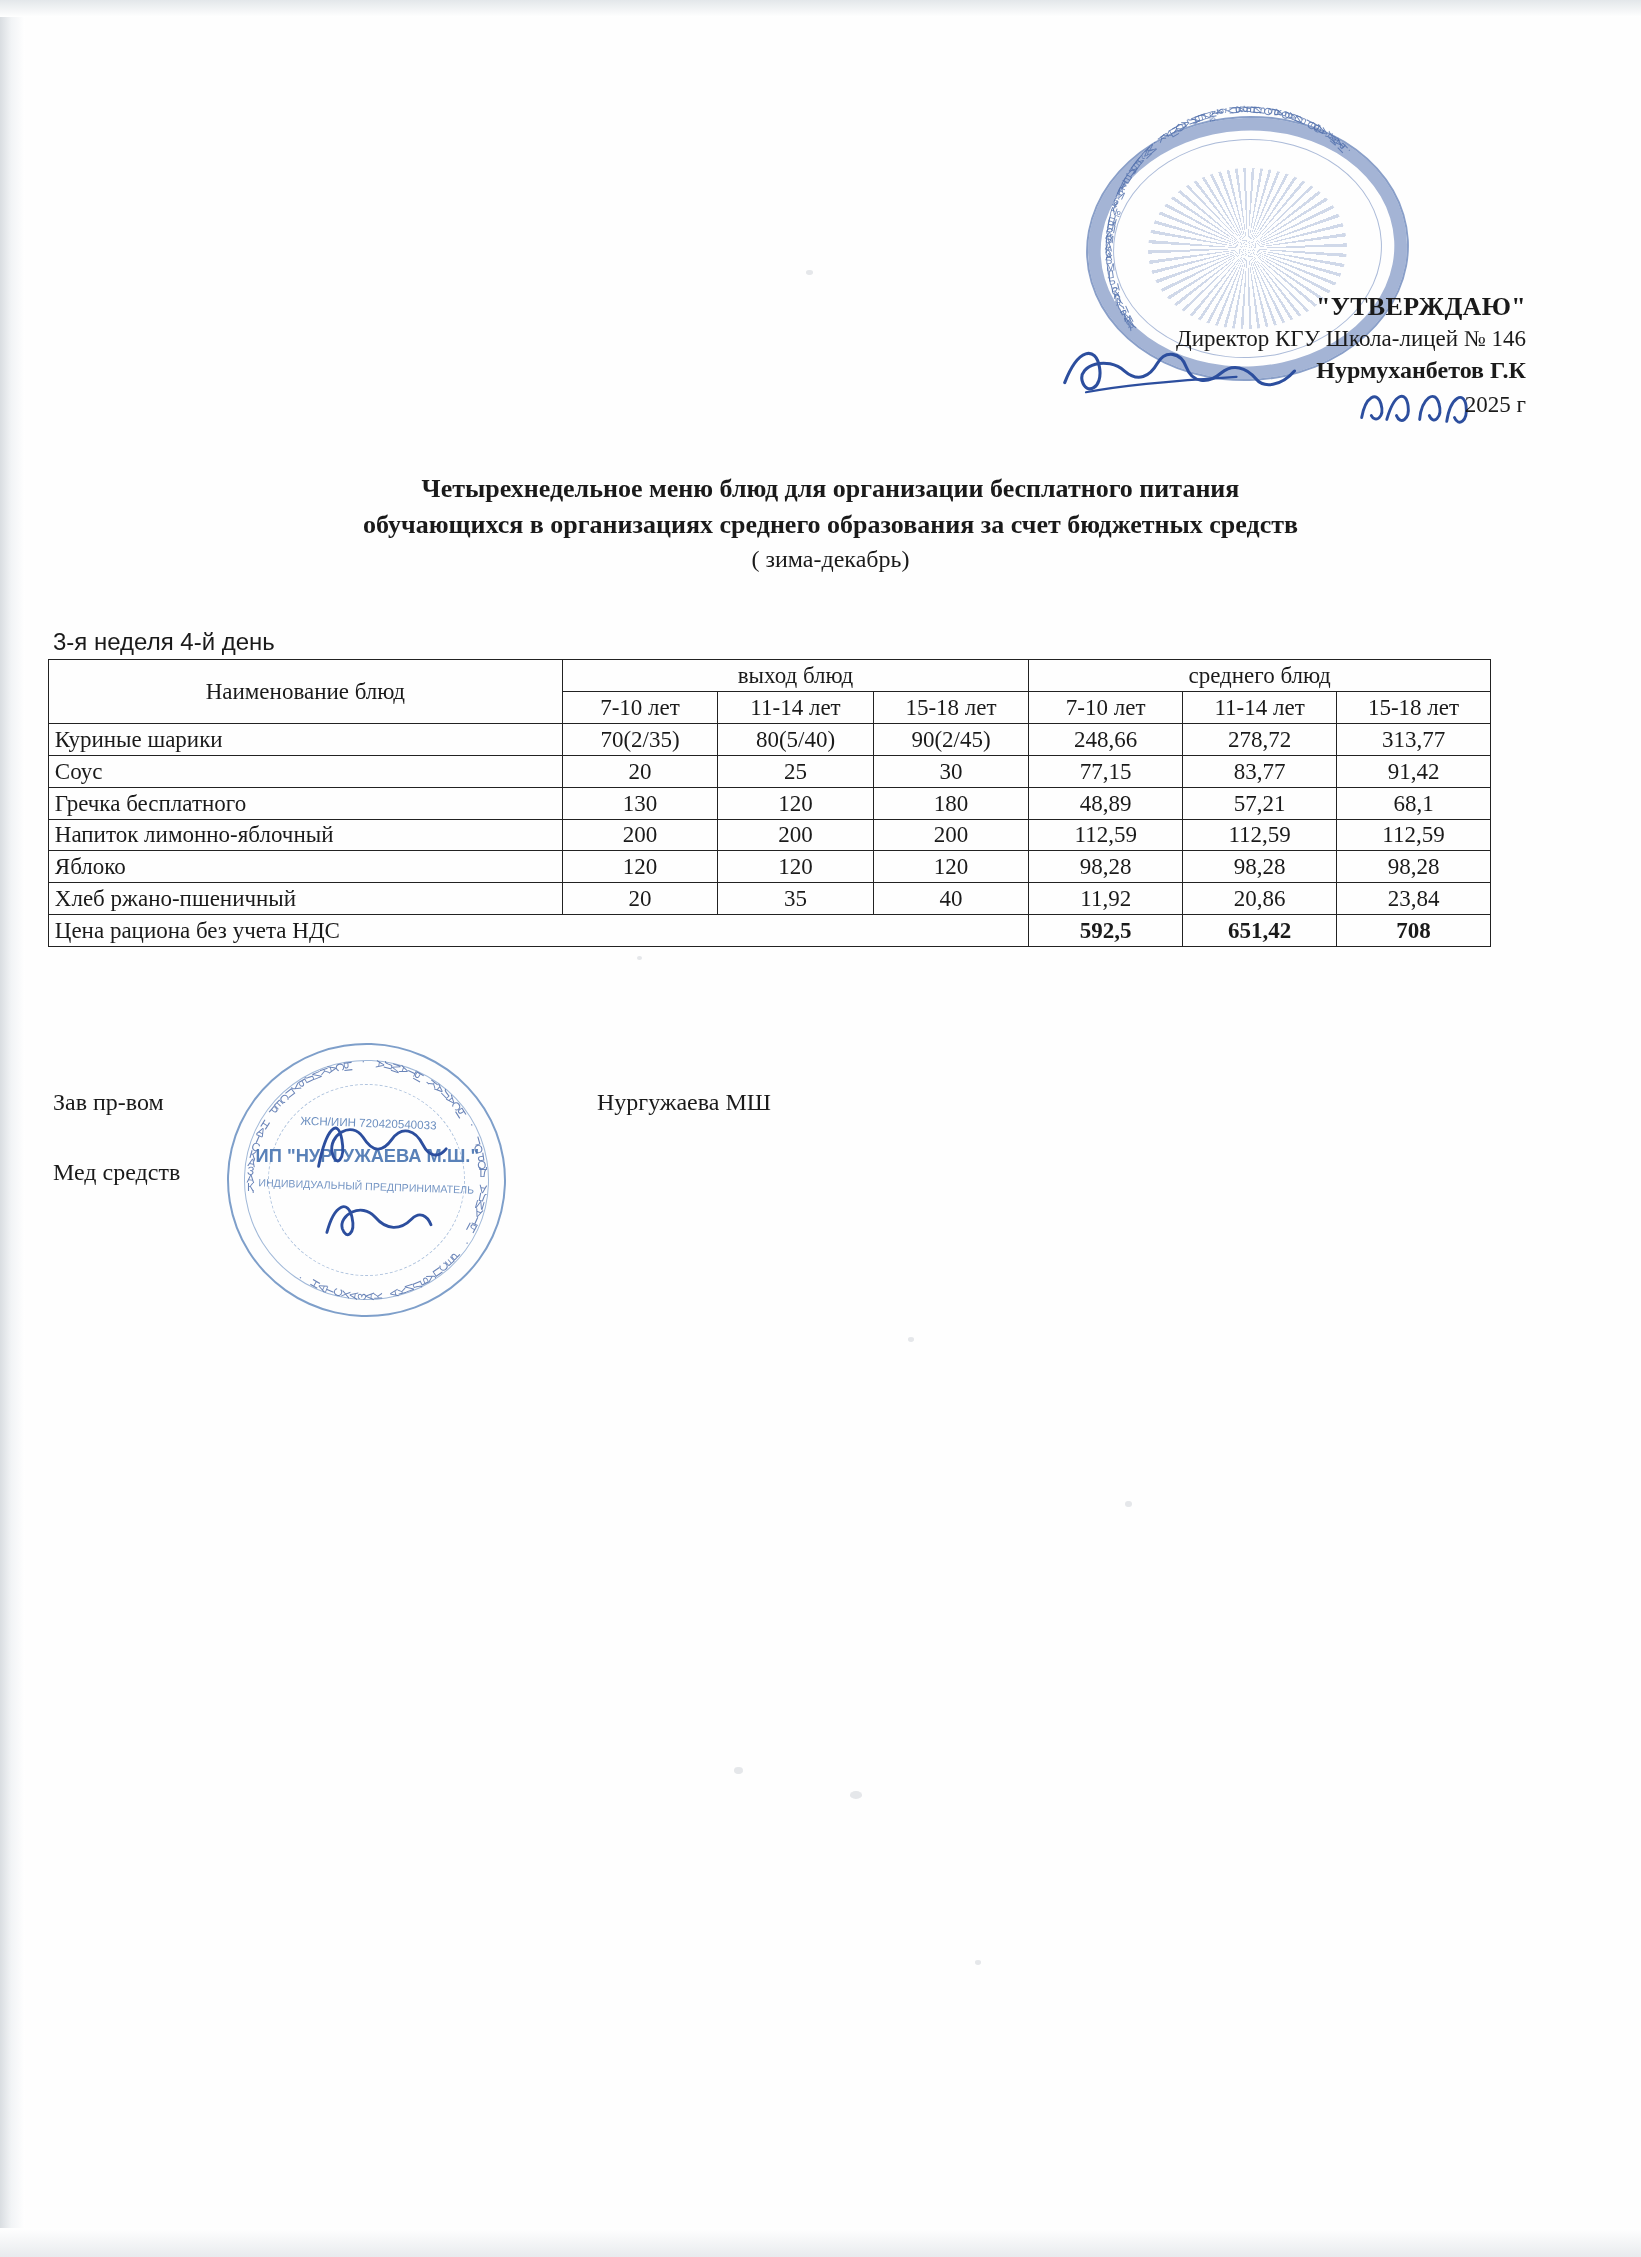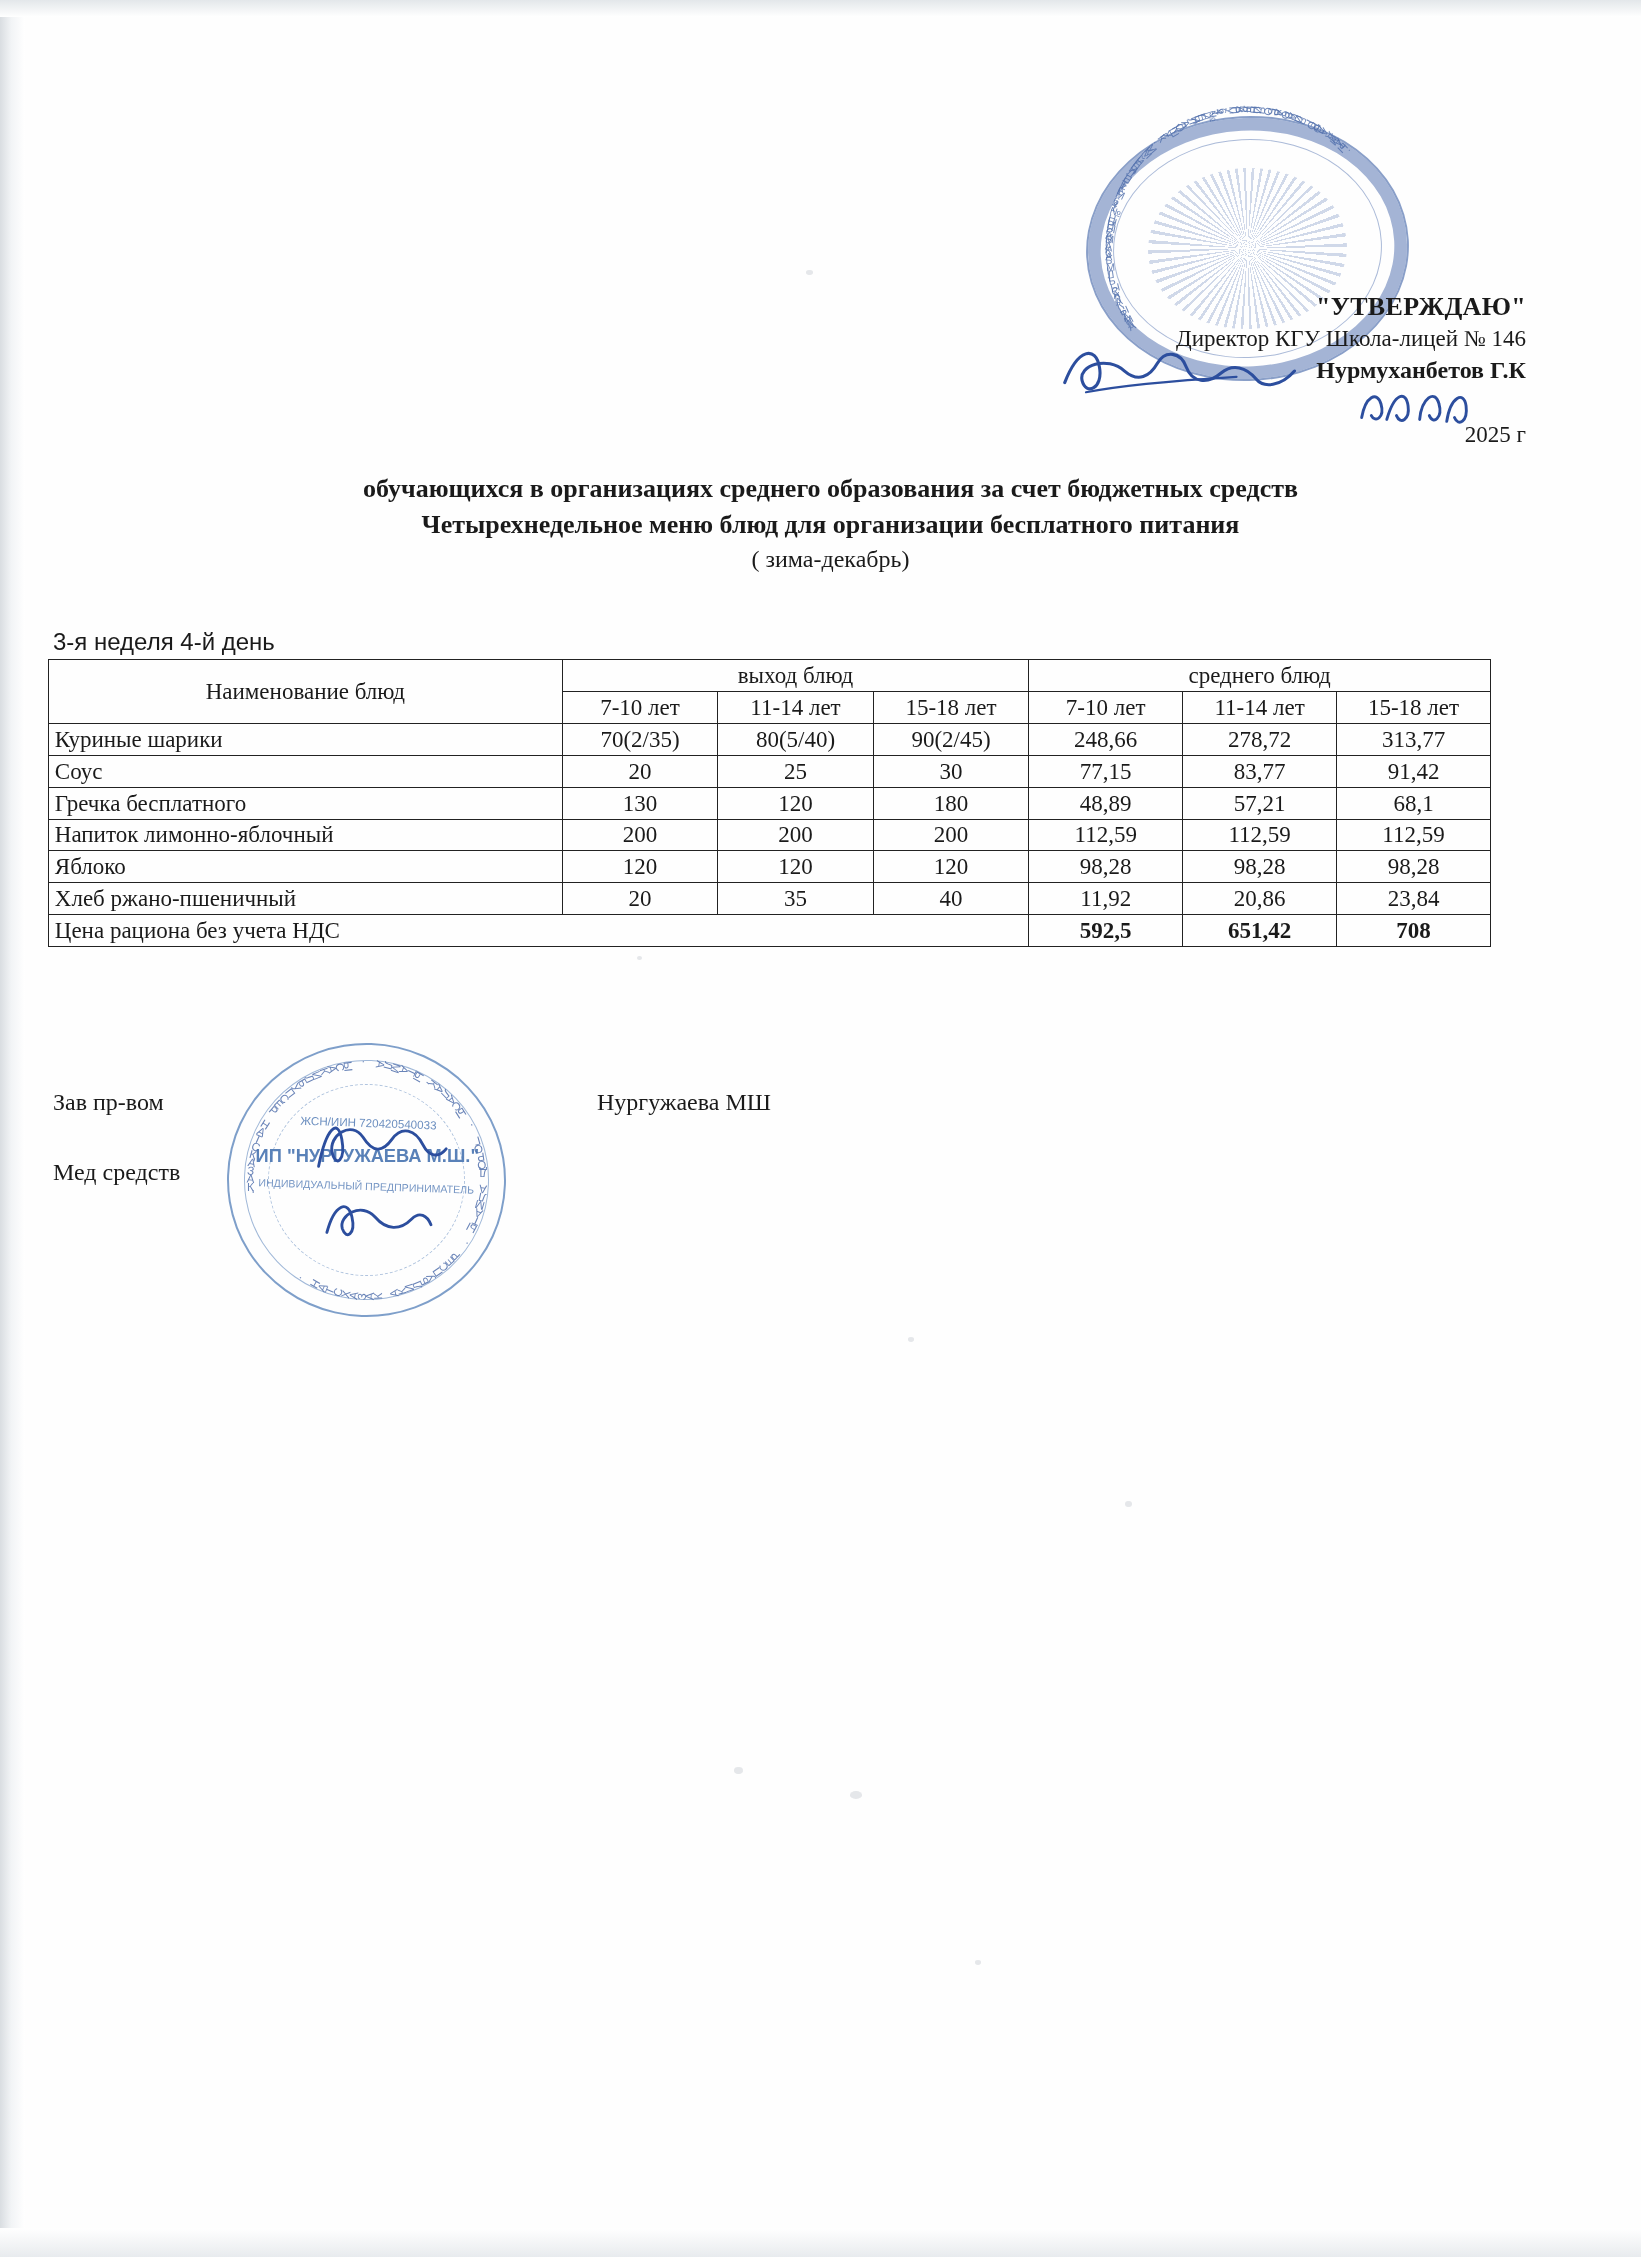--- a/index.html
+++ b/index.html
@@ -68,21 +68,21 @@
   }
   .approve-line {
     font-size: 23px;
   }
   .approve-name {
     font-weight: bold;
     font-size: 24px;
   }
   .approve-year {
     font-size: 23px;
-    margin-top: 34px;
+    margin-top: 4px;
   }
 
   
   .stamp {
     position: absolute;
     border-radius: 50%;
     pointer-events: none;
   }
   .stamp-director {
     left: 1086px;
@@ -410,22 +410,22 @@
   </svg>
 
   <div class="approve-block">
     <div class="approve-title">"УТВЕРЖДАЮ"</div>
     <div class="approve-line">Директор КГУ Школа-лицей № 146</div>
     <div class="approve-name">Нурмуханбетов Г.К</div>
     <div class="approve-year">2025 г</div>
   </div>
 
   <div class="doc-title">
+    <div>Четырехнедельное меню блюд для организации бесплатного питания</div>
     <div>обучающихся в организациях среднего образования за счет бюджетных средств</div>
-    <div>Четырехнедельное меню блюд для организации бесплатного питания</div>
   </div>
   <div class="doc-subtitle">( зима-декабрь)</div>
 
   <div class="week-day">3-я неделя  4-й день</div>
 
   <table class="menu">
     <thead>
       <tr>
         <th class="col-name hdr-name-cell" rowspan="2">Наименование блюд</th>
         <th class="col-num" colspan="3">выход блюд</th>

